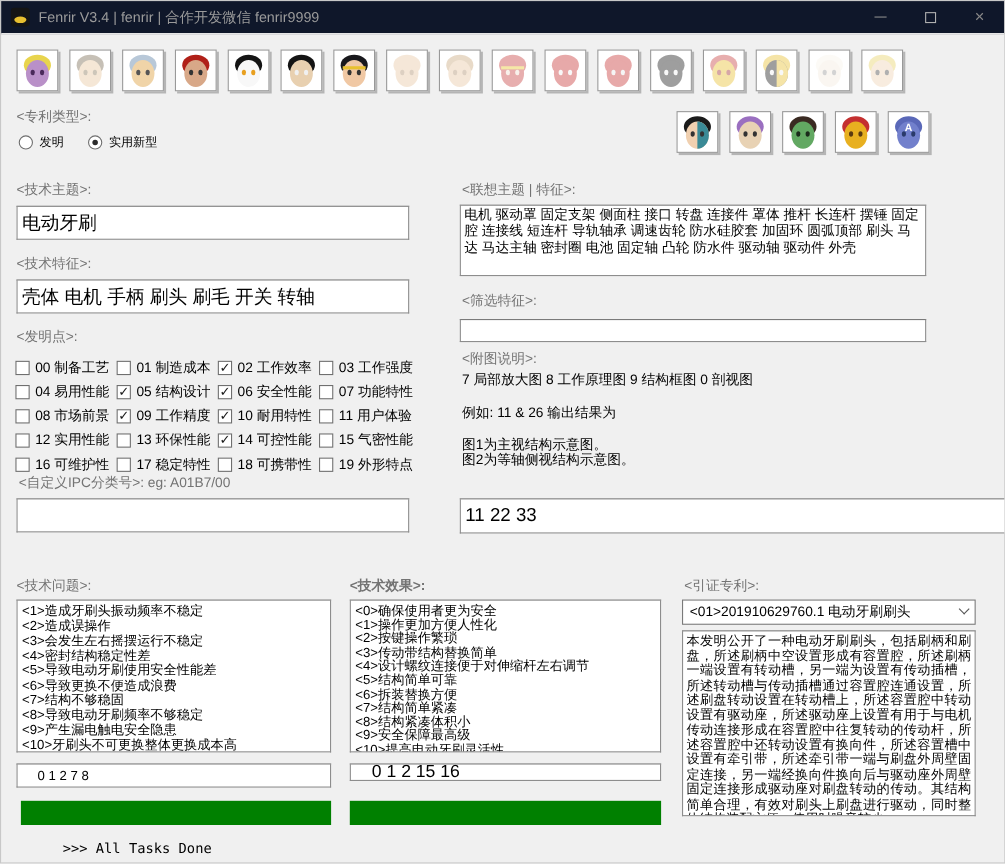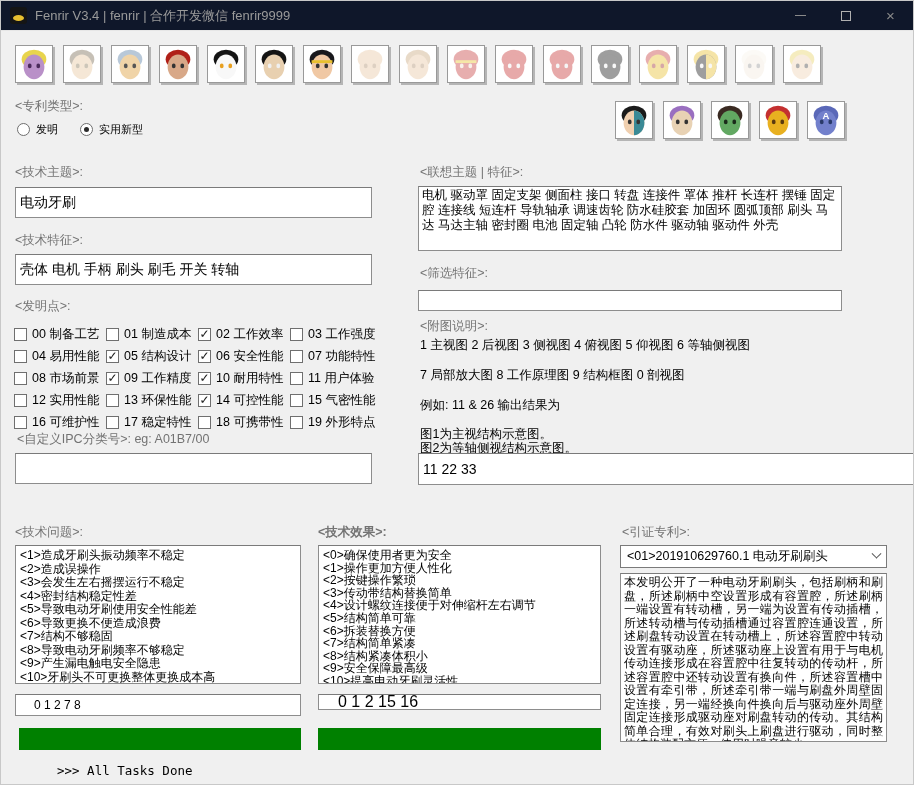--- a/index.html
+++ b/index.html
@@ -19,21 +19,21 @@
   .glyph-close{ font-size:15px; line-height:1; color:#8a8a8a; }
 
   
   .icon-row{ position:absolute; display:flex; }
   .hero-tile{ width:38px; height:38px; background:#fff; border:1px solid #999; box-shadow:2px 2px 0 #b5b5b5; margin-right:10px; flex:none; cursor:pointer; }
   .hero-tile svg{ display:block; }
   .hero-tile.faded svg{ opacity:.42; }
 
   .lbl{ position:absolute; font-size:12.5px; color:#737373; white-space:nowrap; }
 
-  .field{ position:absolute; background:#fff; border:1px solid #8d8d8d; border-top-color:#7a7a7a; font-family:"Liberation Sans",sans-serif; font-size:14px; color:#000; padding:2px 4px; outline:none; resize:none; }
+  .field{ position:absolute; background:#fff; border:1px solid #8d8d8d; border-top-color:#7a7a7a; font-family:"Liberation Sans",sans-serif; font-size:17px; color:#000; padding:2px 4px; outline:none; resize:none; }
   textarea.field{ line-height:15px; }
 
   
   .radio-group{ position:absolute; display:flex; align-items:center; font-size:11px; }
   .radio-item{ display:flex; align-items:center; margin-right:22px; cursor:pointer; }
   .radio-circle{ width:13px; height:13px; border:1px solid #6f6f6f; border-radius:50%; background:#fff; margin-right:6px; position:relative; flex:none; }
   .radio-circle.sel::after{ content:""; position:absolute; left:3px; top:3px; width:5px; height:5px; border-radius:50%; background:#2b2b2b; }
 
   
   .cb-grid{ position:absolute; display:grid; grid-template-columns:92px 92px 92px 92px; grid-auto-rows:22px; }
@@ -369,21 +369,20 @@
   <input class="field" style="left: 14px; top: 452px; width: 357px; height: 31px;">
 
   <div class="lbl" style="left:419px; top:163px;">&lt;联想主题 | 特征&gt;:</div>
   <textarea class="field" style="left: 417px; top: 185px; width: 424px; height: 65px; font-size: 12.5px; line-height: 15px; padding: 1px 3px;">电机 驱动罩 固定支架 侧面柱 接口 转盘 连接件 罩体 推杆 长连杆 摆锤 固定腔 连接线 短连杆 导轨轴承 调速齿轮 防水硅胶套 加固环 圆弧顶部 刷头 马达 马达主轴 密封圈 电池 固定轴 凸轮 防水件 驱动轴 驱动件 外壳</textarea>
 
   <div class="lbl" style="left:419px; top:264px;">&lt;筛选特征&gt;:</div>
   <input class="field" style="left: 417px; top: 289px; width: 424px; height: 21px;">
 
   <div class="lbl" style="left:419px; top:317px;">&lt;附图说明&gt;:</div>
   <div class="fig-lines" id="figure-lines" style="left:419px; top:336px;">
-      <div class="fig-line">1 主视图 2 后视图 3 侧视图 4 俯视图 5 仰视图 6 等轴侧视图</div>
       <div class="fig-line">7 局部放大图 8 工作原理图 9 结构框图 0 剖视图</div>
       <div class="fig-line">例如: 11 &amp; 26 输出结果为</div>
       <div class="fig-line tight">图1为主视结构示意图。</div>
       <div class="fig-line tight">图2为等轴侧视结构示意图。</div>
     </div>
   <input class="field" style="left: 417px; top: 452px; width: 512px; height: 32px;" value="11 22 33">
 
   <div class="lbl" style="left:14px; top:523px;">&lt;技术问题&gt;:</div>
   <div class="field list-area" id="problems-list" style="left:14px; top:544px; width:286px; height:139px;">&lt;1&gt;造成牙刷头振动频率不稳定
 &lt;2&gt;造成误操作

